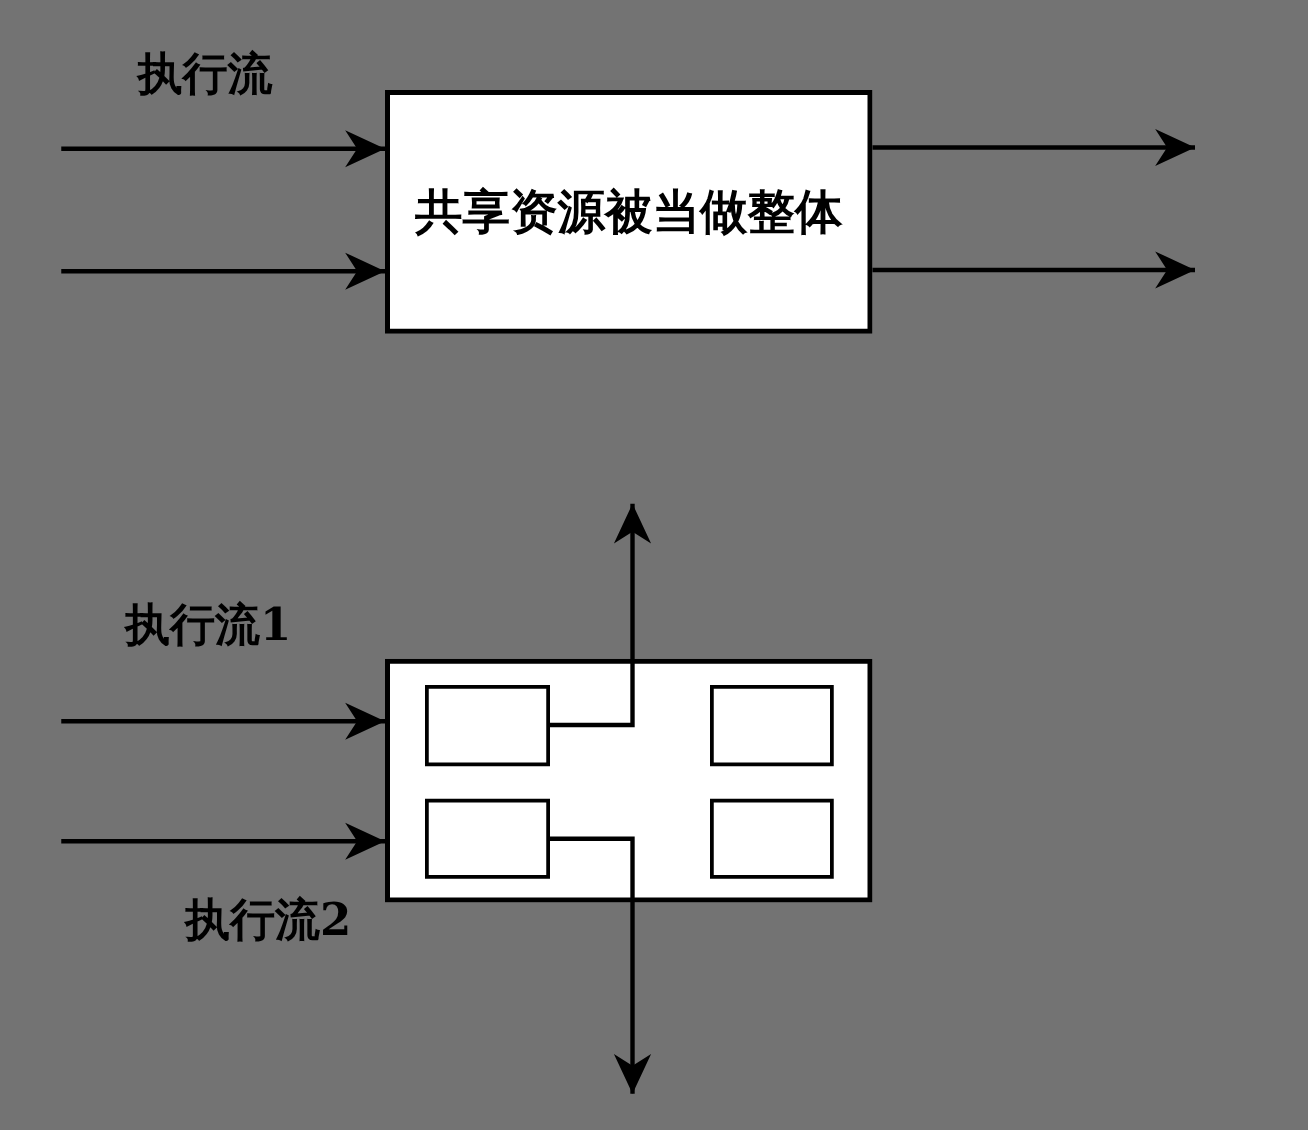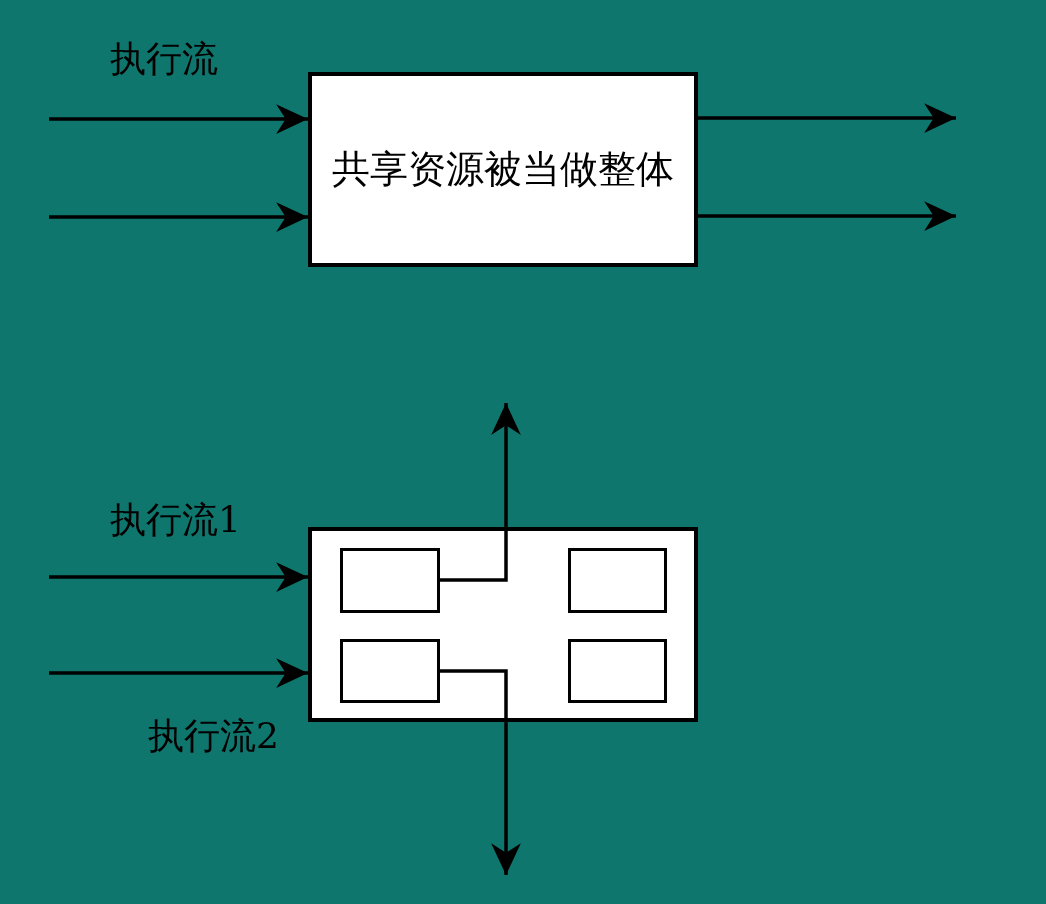--- a/index.html
+++ b/index.html
@@ -4,34 +4,35 @@
 <style>
   html, body {
     margin: 0;
     padding: 0;
     background: #ffffff;
   }
   .canvas {
     position: relative;
     width: 1046px;
     height: 904px;
-    background: #0f766e;
+    background: #737373;
     font-family: "DejaVu Serif", "Liberation Serif", serif;
     color: #000000;
     overflow: hidden;
+    font-weight: bold;
   }
   .flow-label {
     position: absolute;
     font-size: 36px;
     line-height: 1.0;
     white-space: nowrap;
     color: #000000;
   }
   .label-top-flow    { left: 110px; top: 41px; }
-  .label-bottom-flow1{ left: 100px; top: 502px; margin-left: 10px; }
+  .label-bottom-flow1{ left: 100px; top: 482px; }
   .label-bottom-flow2{ left: 100px; top: 718px; margin-left: 48px; }
 
   .outer-box {
     position: absolute;
     box-sizing: border-box;
     border: 4px solid #000000;
     background: #ffffff;
   }
   .shared-box {
     left: 308px; top: 72px;

